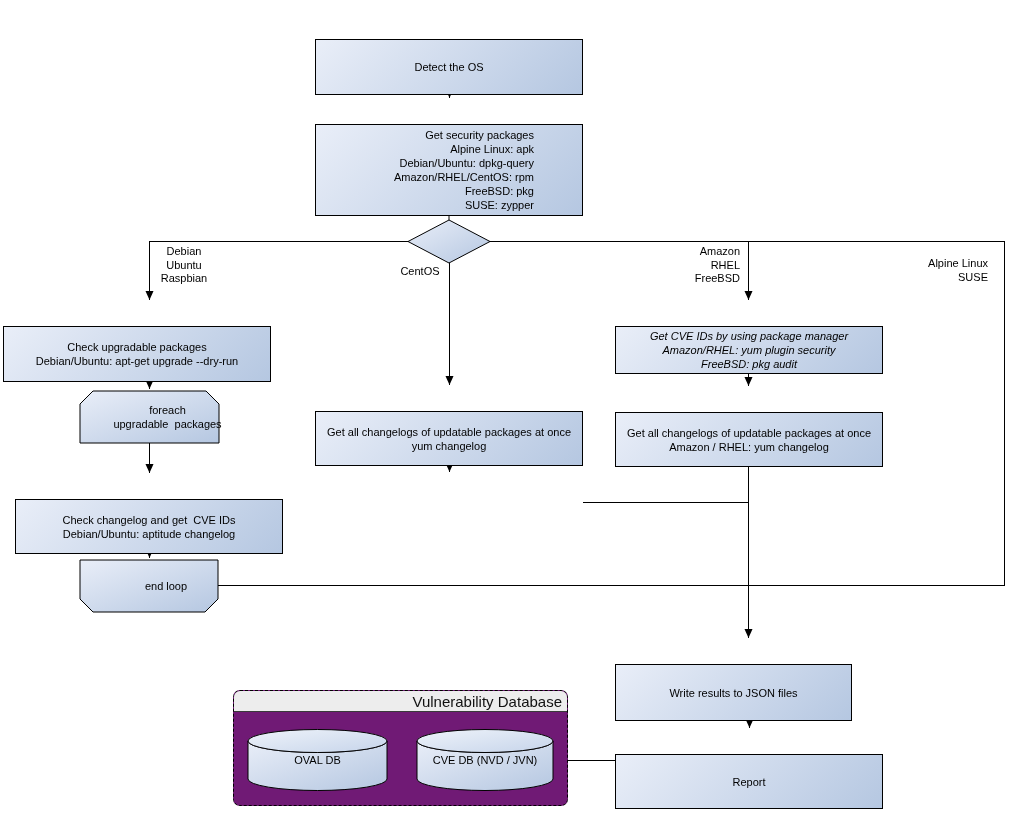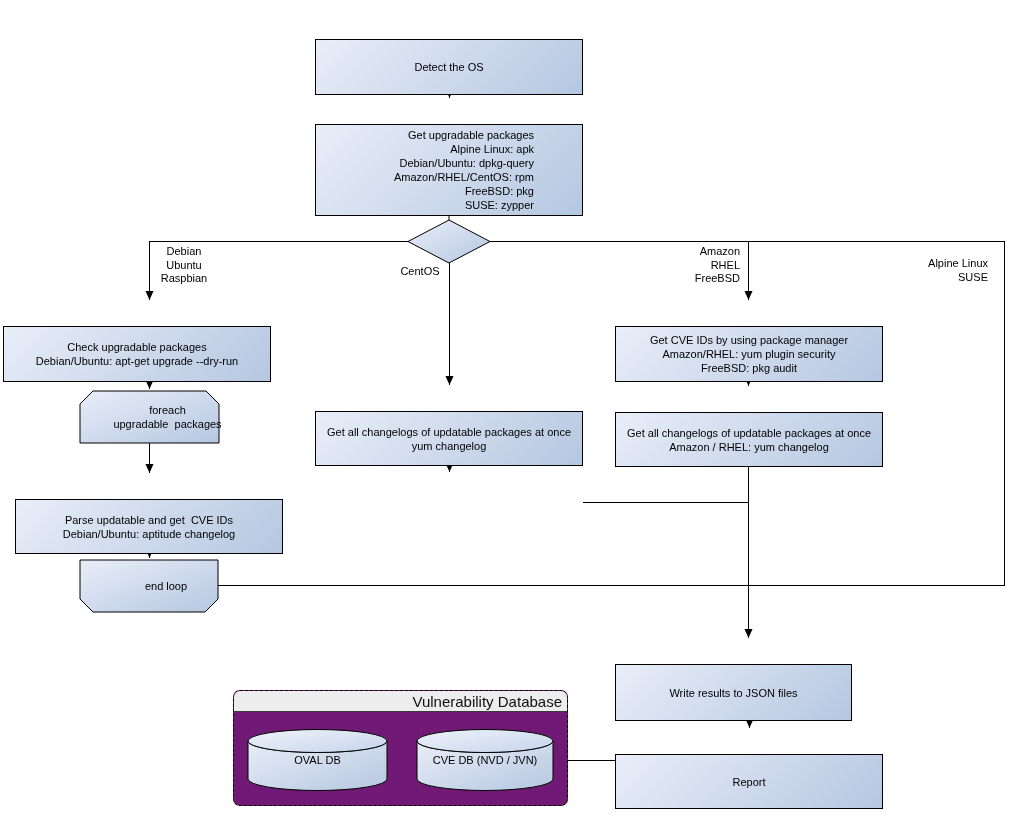--- a/index.html
+++ b/index.html
@@ -51,21 +51,21 @@
   }
   .overlay .ln { white-space: pre; }
 
   .n-detect    { left: 315px; top: 15px;  width: 268px; height: 56px; }
   .n-installed { left: 315px; top: 100px; width: 268px; height: 92px;
                  align-items: flex-end; padding-right: 48px; text-align: right; }
   .n-check     { left: 3px;  top: 302px; width: 268px; height: 56px; }
   .n-parseleft { left: 15px;  top: 475px; width: 268px; height: 55px; }
   .n-center1   { left: 315px; top: 387px; width: 268px; height: 55px; }
   .n-center2   { left: 315px; top: 474px; width: 268px; height: 56px; }
-  .n-right1    { left: 615px; top: 302px; width: 268px; height: 56px; }
+  .n-right1    { left: 615px; top: 302px; width: 268px; height: 48px; font-style: italic; }
   .n-right2    { left: 615px; top: 388px; width: 268px; height: 55px; }
   .n-write     { left: 615px; top: 640px; width: 237px; height: 57px; }
   .n-report    { left: 615px; top: 730px; width: 268px; height: 55px; }
 
   .t-foreach   { left: 80px; top: 391px; width: 139px; height: 52px; }
   .t-endloop   { left: 80px; top: 560px; width: 136px; height: 52px; }
 
   .lbl {
     position: absolute;
     z-index: 2;
@@ -177,40 +177,40 @@
       <path d="M 417,741 L 417,779 A 68,11.5 0 0 0 553,779 L 553,741 A 68,11.5 0 0 1 417,741 Z" fill="url(#bg)" stroke="#000" stroke-width="1"></path>
       <ellipse cx="485" cy="741" rx="68" ry="11.5" fill="url(#bgTop)" stroke="#000" stroke-width="1"></ellipse>
     </g>
   </svg>
 
   <div class="node n-detect">
     <div class="ln">Detect the OS</div>
   </div>
 
   <div class="node n-installed">
-    <div class="ln">Get upgradable packages</div>
+    <div class="ln">Get security packages</div>
     <div class="ln">Alpine Linux: apk</div>
     <div class="ln">Debian/Ubuntu: dpkg-query</div>
     <div class="ln">Amazon/RHEL/CentOS: rpm</div>
     <div class="ln">FreeBSD: pkg</div>
     <div class="ln">SUSE: zypper</div>
   </div>
 
   <div class="node n-check">
     <div class="ln">Check upgradable packages</div>
     <div class="ln">Debian/Ubuntu: apt-get upgrade --dry-run</div>
   </div>
 
   <div class="overlay t-foreach">
     <div class="ln">foreach</div>
     <div class="ln">upgradable  packages</div>
   </div>
 
   <div class="node n-parseleft">
-    <div class="ln">Parse updatable and get  CVE IDs</div>
+    <div class="ln">Check changelog and get  CVE IDs</div>
     <div class="ln">Debian/Ubuntu: aptitude changelog</div>
   </div>
 
   <div class="overlay t-endloop">
     <div class="ln">end loop</div>
   </div>
 
   <div class="node n-center1">
     <div class="ln">Get all changelogs of updatable packages at once</div>
     <div class="ln">yum changelog</div>

